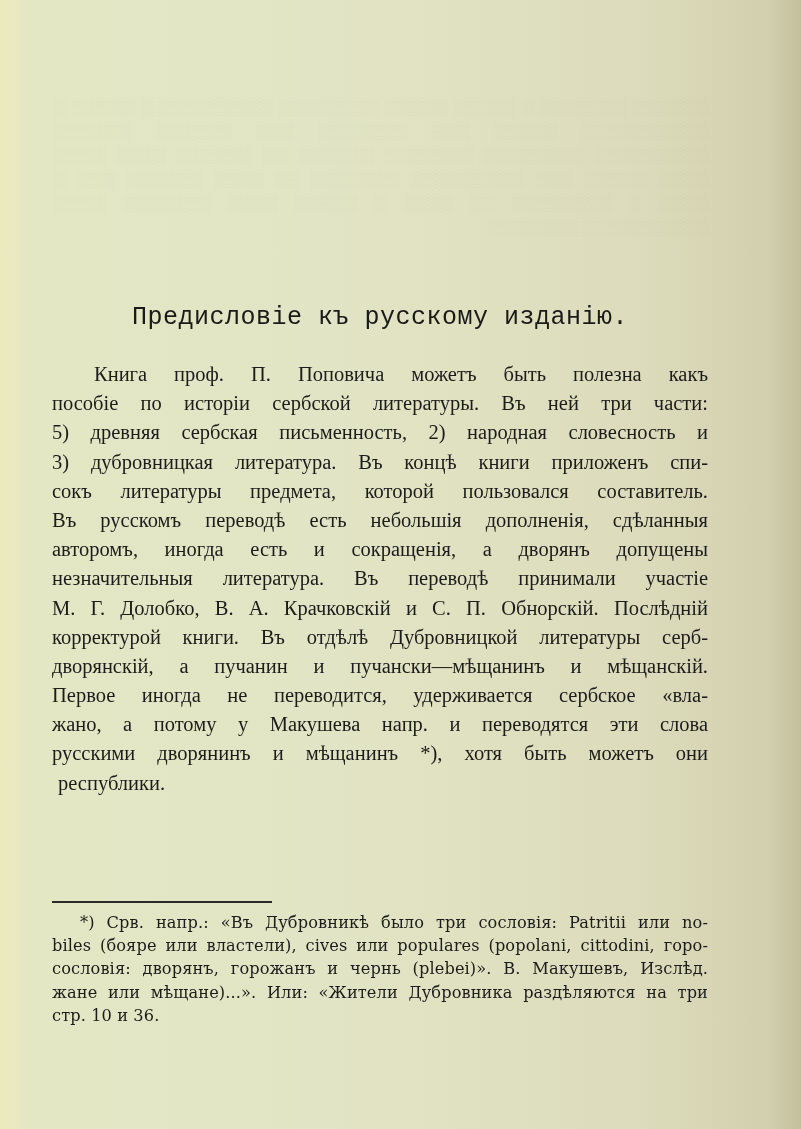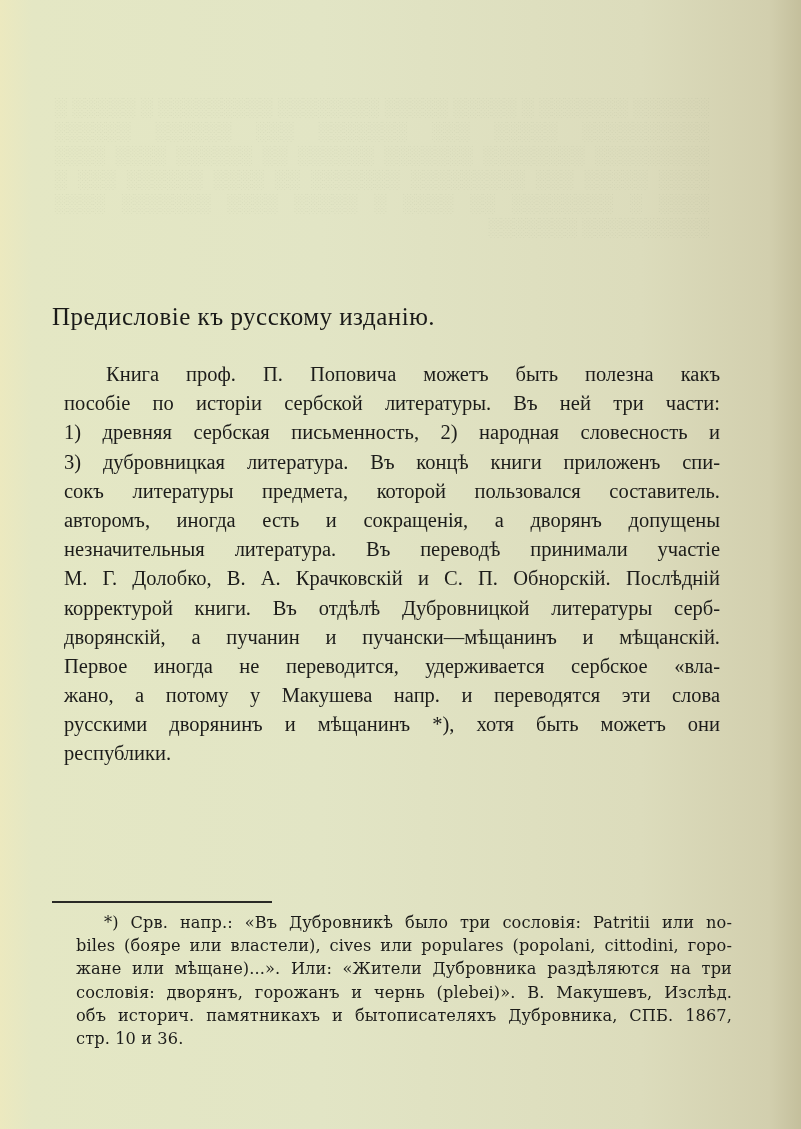--- a/index.html
+++ b/index.html
@@ -31,58 +31,57 @@
       position: absolute;
       left: 52px;
       top: 0;
       width: 656px;
     }
     .title {
       position: absolute;
       top: 303px;
       left: 0;
       width: 656px;
-      text-align: left;
-      font-family: Liberation Serif, serif;
+      text-align: center;
+      font-family: Liberation Mono, monospace;
       font-size: 25px;
       letter-spacing: 0.5px;
       color: #1a1a18;
     }
     .body-text {
       position: absolute;
       top: 360px;
-      left: 12px;
+      left: 0;
       width: 656px;
     }
     .line {
       display: block;
       height: 29.2px;
       line-height: 29.2px;
       font-size: 20.5px;
       text-align: justify;
       text-align-last: justify;
       white-space: nowrap;
       overflow: visible;
     }
     .line.indent { padding-left: 42px; }
-    .line.last { text-align-last: left; }
+    .line.last { text-align-last: left; margin-left: 6px; }
     .rule {
       position: absolute;
       top: 901px;
       left: 0;
       width: 220px;
       height: 2px;
       background: #2a2a26;
     }
     .footnote {
       position: absolute;
       top: 911px;
       left: 0;
       width: 656px;
-      margin-left: 24px;
     }
     .fline {
       display: block;
       height: 23.2px;
       line-height: 23.2px;
       font-size: 16.2px;
       text-align: justify;
       text-align-last: justify;
       white-space: nowrap;
       font-family: "DejaVu Serif", "Liberation Serif", serif;
@@ -98,38 +97,38 @@
   ░░░░░░ ░░░░░░░ ░ ░░░░░ ░░░░░ ░░░░░░░░ ░░░░░░░░░ ░ ░░░░░ ░ ░░░░░░░░░░ ░░░░░ ░░░ ░░░░░░░ ░░░ ░░░░░░ ░░░░░░ ░░░░░░░░░ ░░░░░░░░ ░░░░░░░ ░░░░░░ ░░ ░░░░░░ ░░░░ ░░░░ ░░░░ ░░░░░ ░░░ ░░░░░░░░░ ░░░░░░░ ░░ ░░░░ ░░░░░░ ░░░ ░ ░░░░ ░ ░░░░░░░░ ░░ ░░░░ ░ ░░░░░ ░░░░ ░░░░░░░ ░░░░ ░░░░░░░░░░ ░░░░░░░
 </div>
 
 <div class="page">
 
   <div class="title">Предисловіе къ русскому изданію.</div>
 
   <div class="body-text">
     <span class="line indent">Книга проф. П. Поповича можетъ быть полезна какъ</span>
     <span class="line">пособіе по исторіи сербской литературы. Въ ней три части:</span>
-    <span class="line">1) древняя сербская письменность, 2) народная словесность и</span>
+    <span class="line">5) древняя сербская письменность, 2) народная словесность и</span>
     <span class="line">3) дубровницкая литература. Въ концѣ книги приложенъ спи-</span>
     <span class="line">сокъ литературы предмета, которой пользовался составитель.</span>
+    <span class="line">Въ русскомъ переводѣ есть небольшія дополненія, сдѣланныя</span>
     <span class="line">авторомъ, иногда есть и сокращенія, а дворянъ допущены</span>
     <span class="line">незначительныя литература. Въ переводѣ принимали участіе</span>
     <span class="line">М. Г. Долобко, В. А. Крачковскій и С. П. Обнорскій. Послѣдній</span>
     <span class="line">корректурой книги. Въ отдѣлѣ Дубровницкой литературы серб-</span>
     <span class="line">дворянскій, а пучанин и пучански—мѣщанинъ и мѣщанскій.</span>
     <span class="line">Первое иногда не переводится, удерживается сербское «вла-</span>
     <span class="line">жано, а потому у Макушева напр. и переводятся эти слова</span>
     <span class="line">русскими дворянинъ и мѣщанинъ *), хотя быть можетъ они</span>
     <span class="line last">республики.</span>
   </div>
 
   <div class="rule"></div>
 
   <div class="footnote">
     <span class="fline indent">*) Срв. напр.: «Въ Дубровникѣ было три сословія: Patritii или no-</span>
     <span class="fline">biles (бояре или властели), cives или populares (popolani, cittodini, горо-</span>
+    <span class="fline">сословія: дворянъ, горожанъ и чернь (plebei)». В. Макушевъ, Изслѣд.</span>
     <span class="fline">жане или мѣщане)...». Или: «Жители Дубровника раздѣляются на три</span>
-    <span class="fline">сословія: дворянъ, горожанъ и чернь (plebei)». В. Макушевъ, Изслѣд.</span>
-    <span class="fline">объ историч. памятникахъ и бытописателяхъ Дубровника, СПБ. 1867,</span>
     <span class="fline last">стр. 10 и 36.</span>
   </div>
 
 </div>
 
 </body></html>

